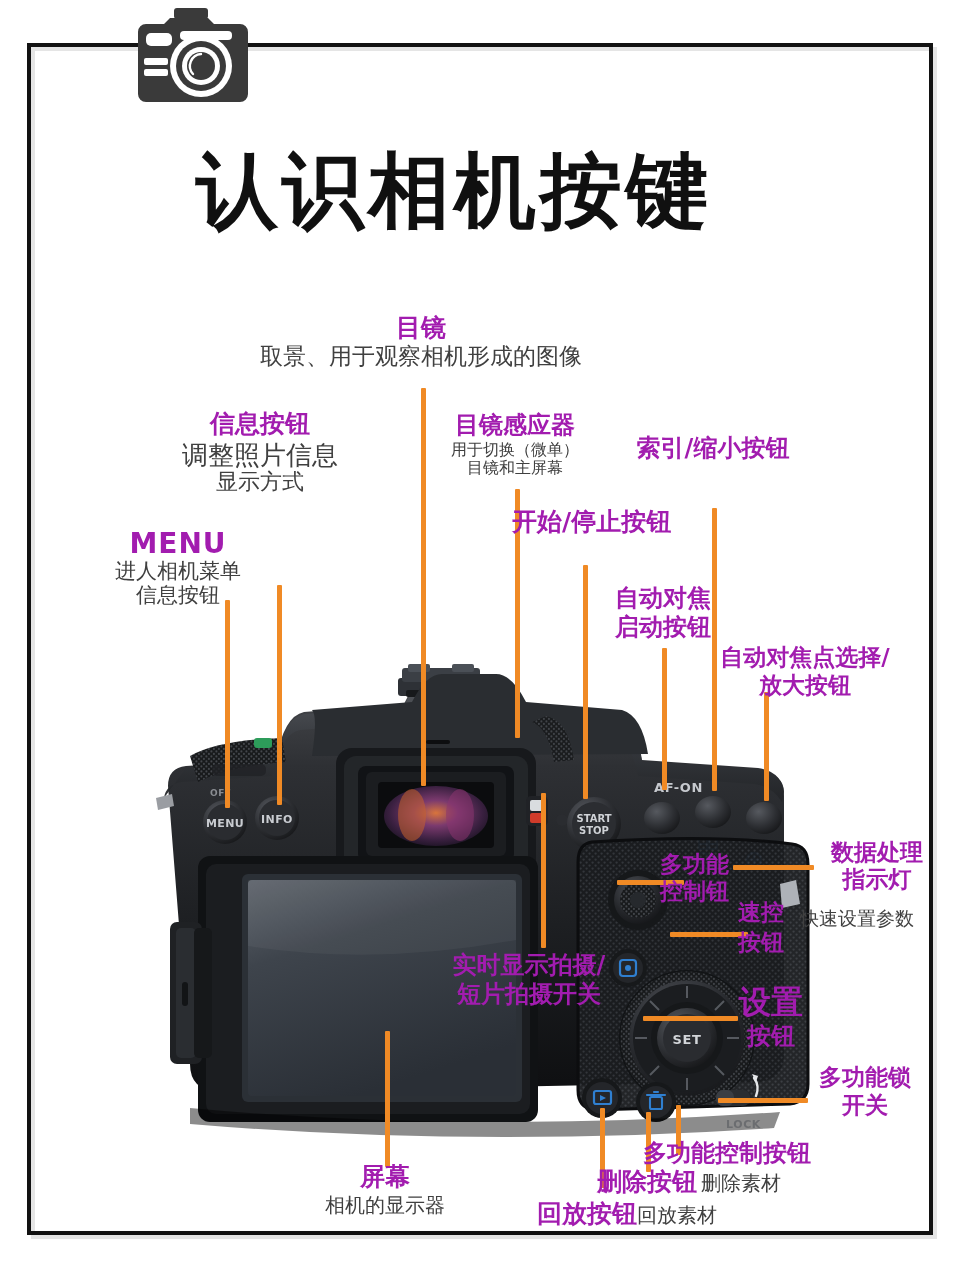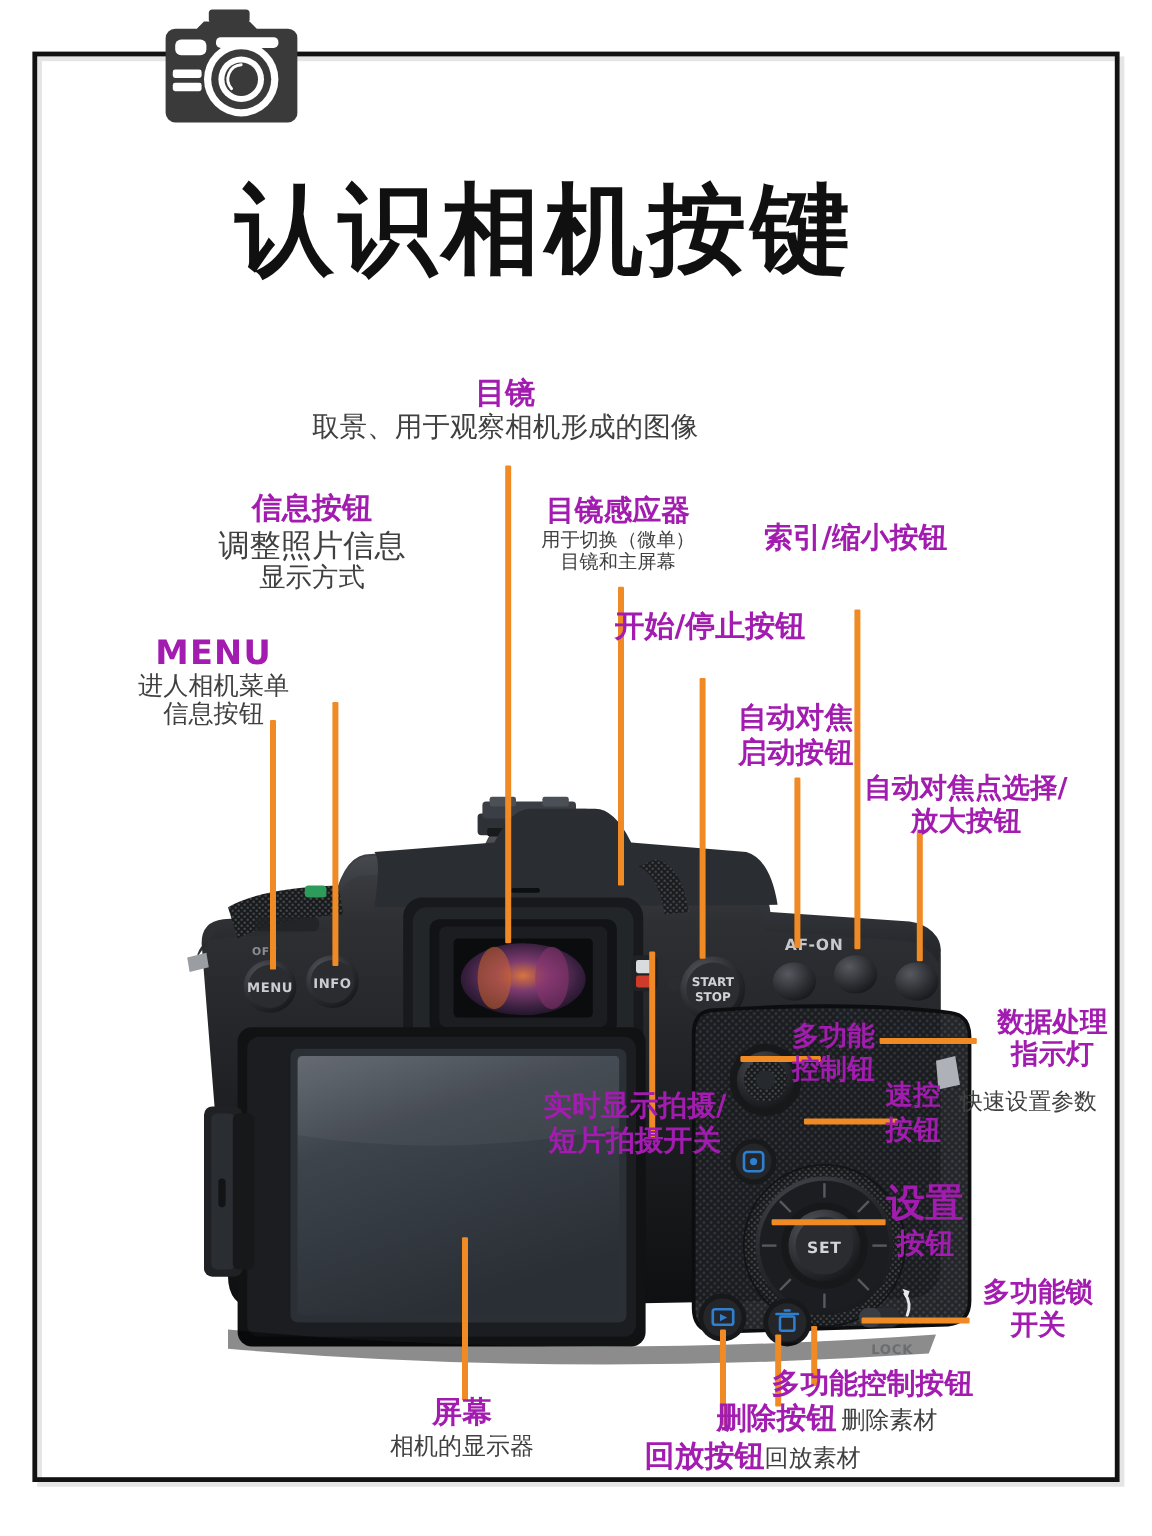--- a/index.html
+++ b/index.html
@@ -420,21 +420,21 @@
   </div>
 
   <div class="anno lft" style="left:738px; top:900px; width:90px;">
     <div class="hd" style="font-size:23px;font-family:Liberation Serif, serif;">速控</div>
     <div class="hd" style="font-size:23px; margin-top:4px;">按钮</div>
   </div>
   <div class="anno lft" style="left:800px; top:908px; width:150px;">
     <div class="sb" style="font-size:19px;">快速设置参数</div>
   </div>
 
-  <div class="anno ctr" style="left:424px; top:908px; width:210px;">
+  <div class="anno ctr" style="left:424px; top:952px; width:210px;">
     <div class="hd" style="font-size:24px;">实时显示拍摄/</div>
     <div class="hd" style="font-size:24px; margin-top:2px;">短片拍摄开关</div>
   </div>
 
   <div class="anno ctr" style="left:726px; top:985px; width:90px;">
     <div class="hd" style="font-size:32px;">设置</div>
     <div class="hd" style="font-size:24px; margin-top:2px;">按钮</div>
   </div>
 
   <div class="anno ctr" style="left:800px; top:1065px; width:130px;">

